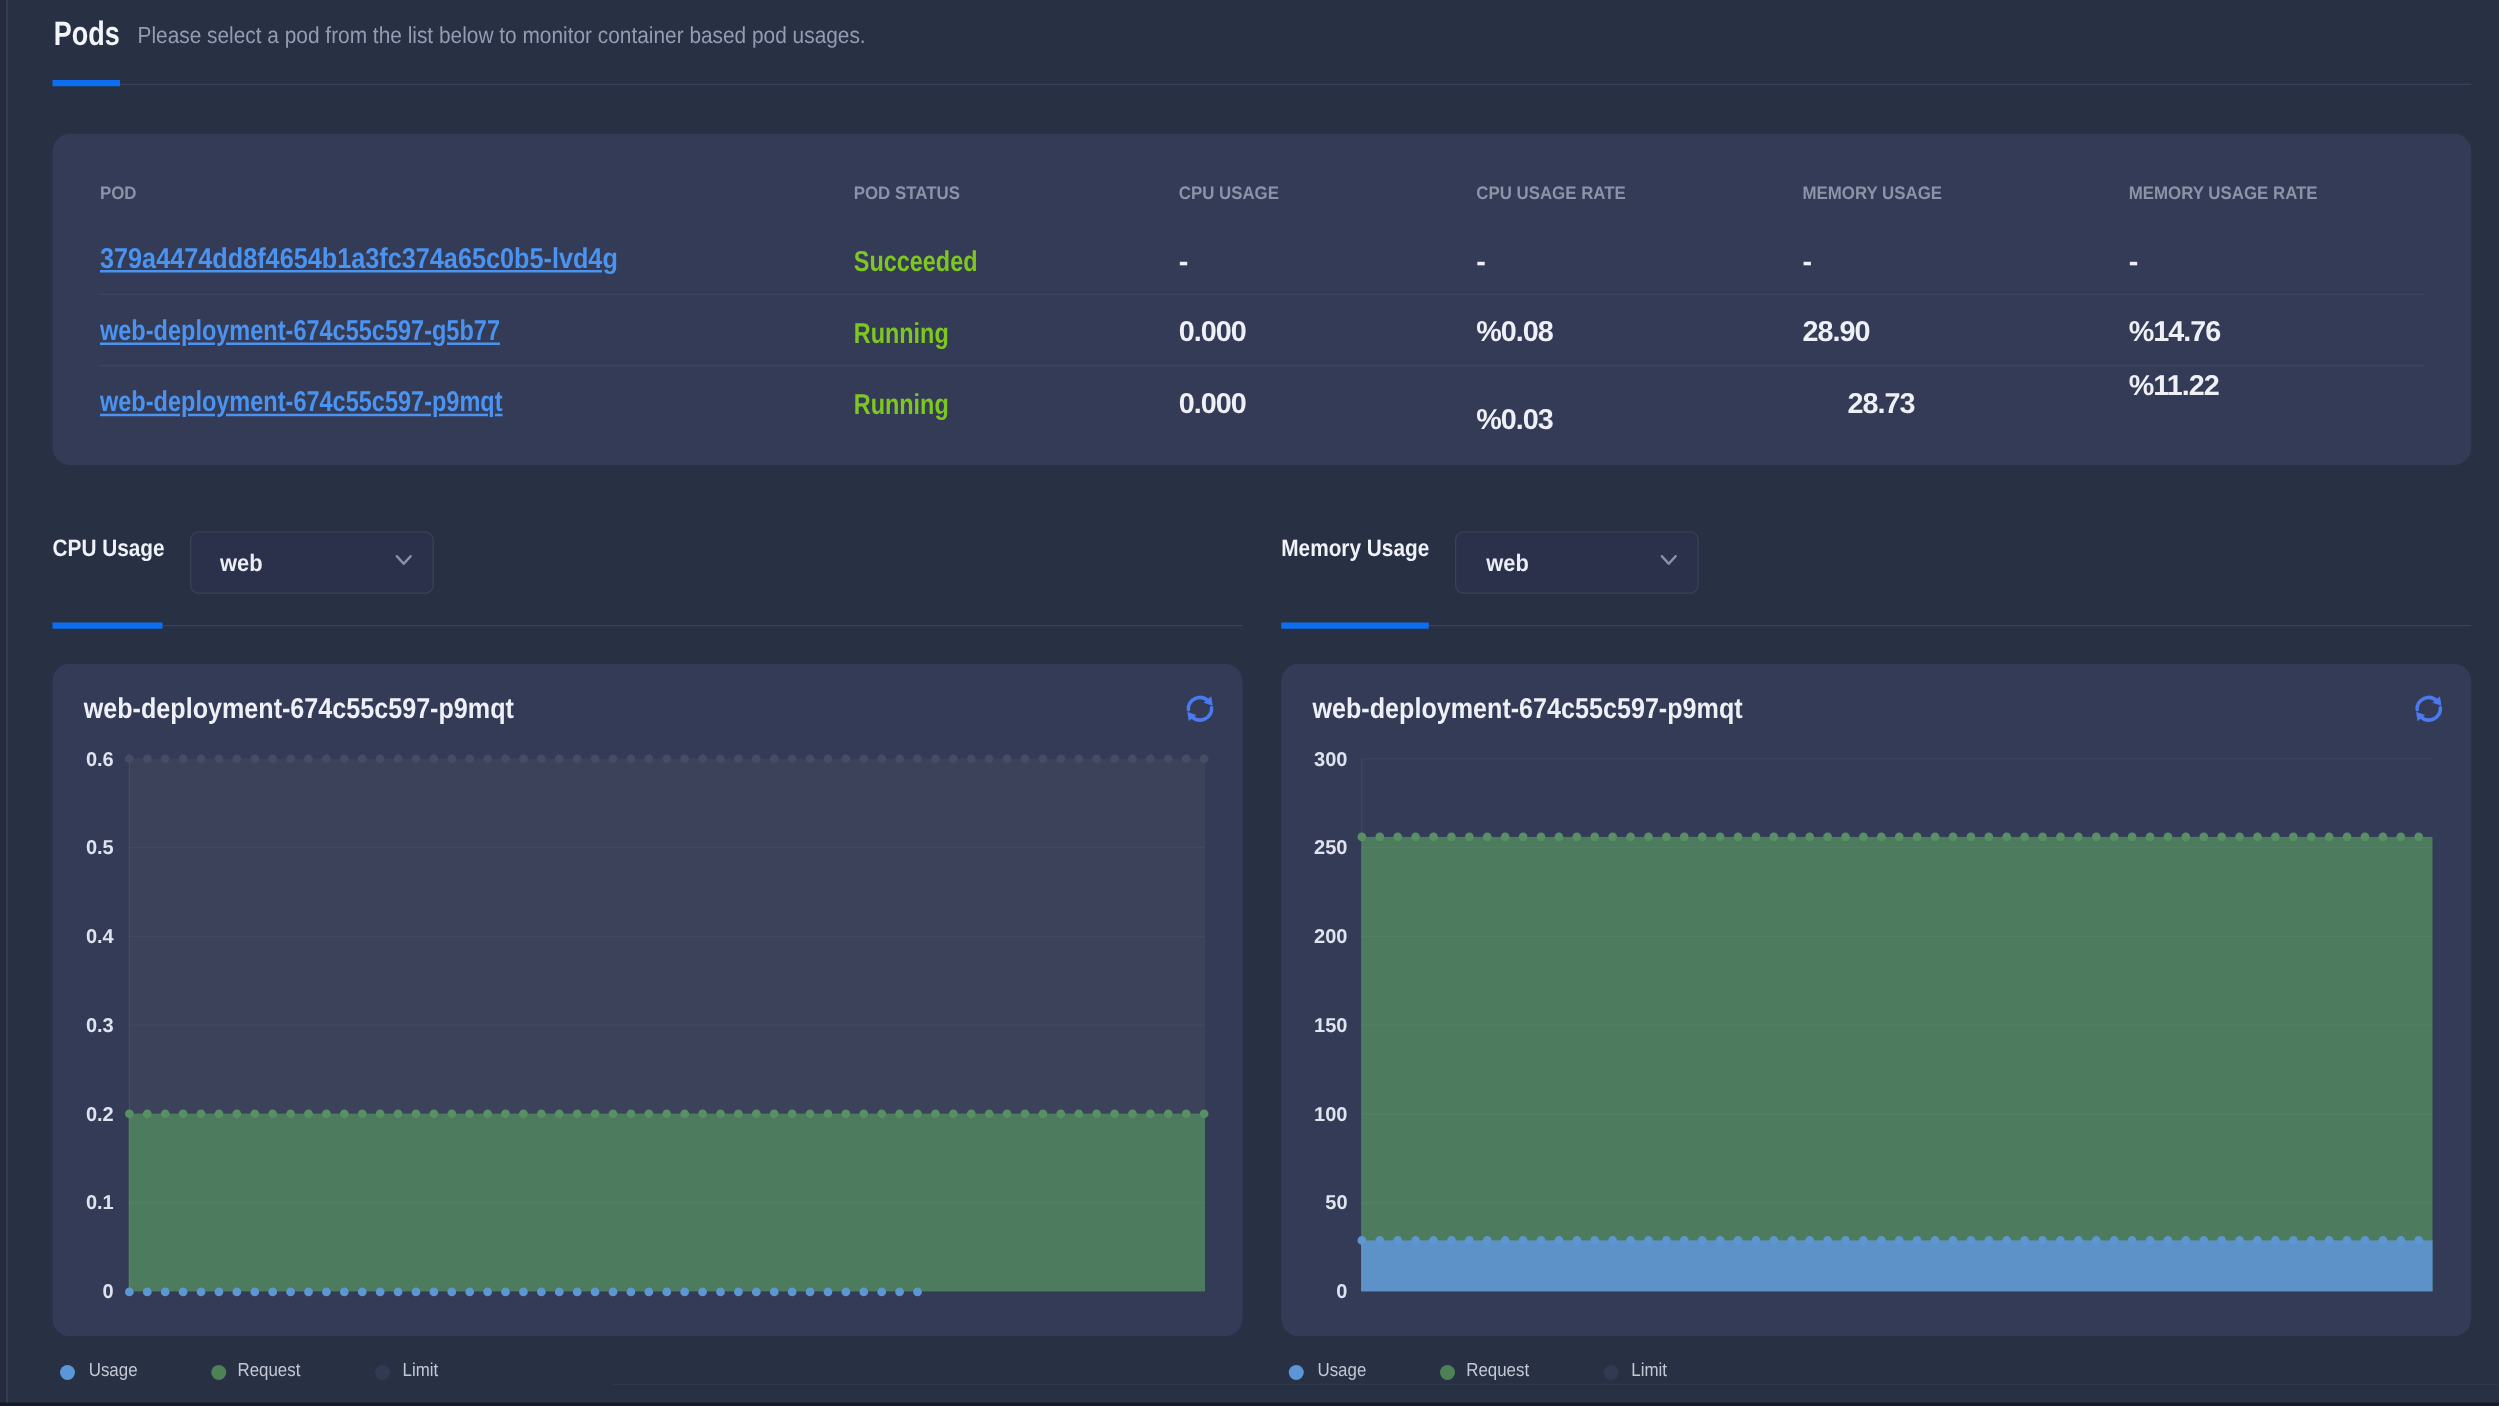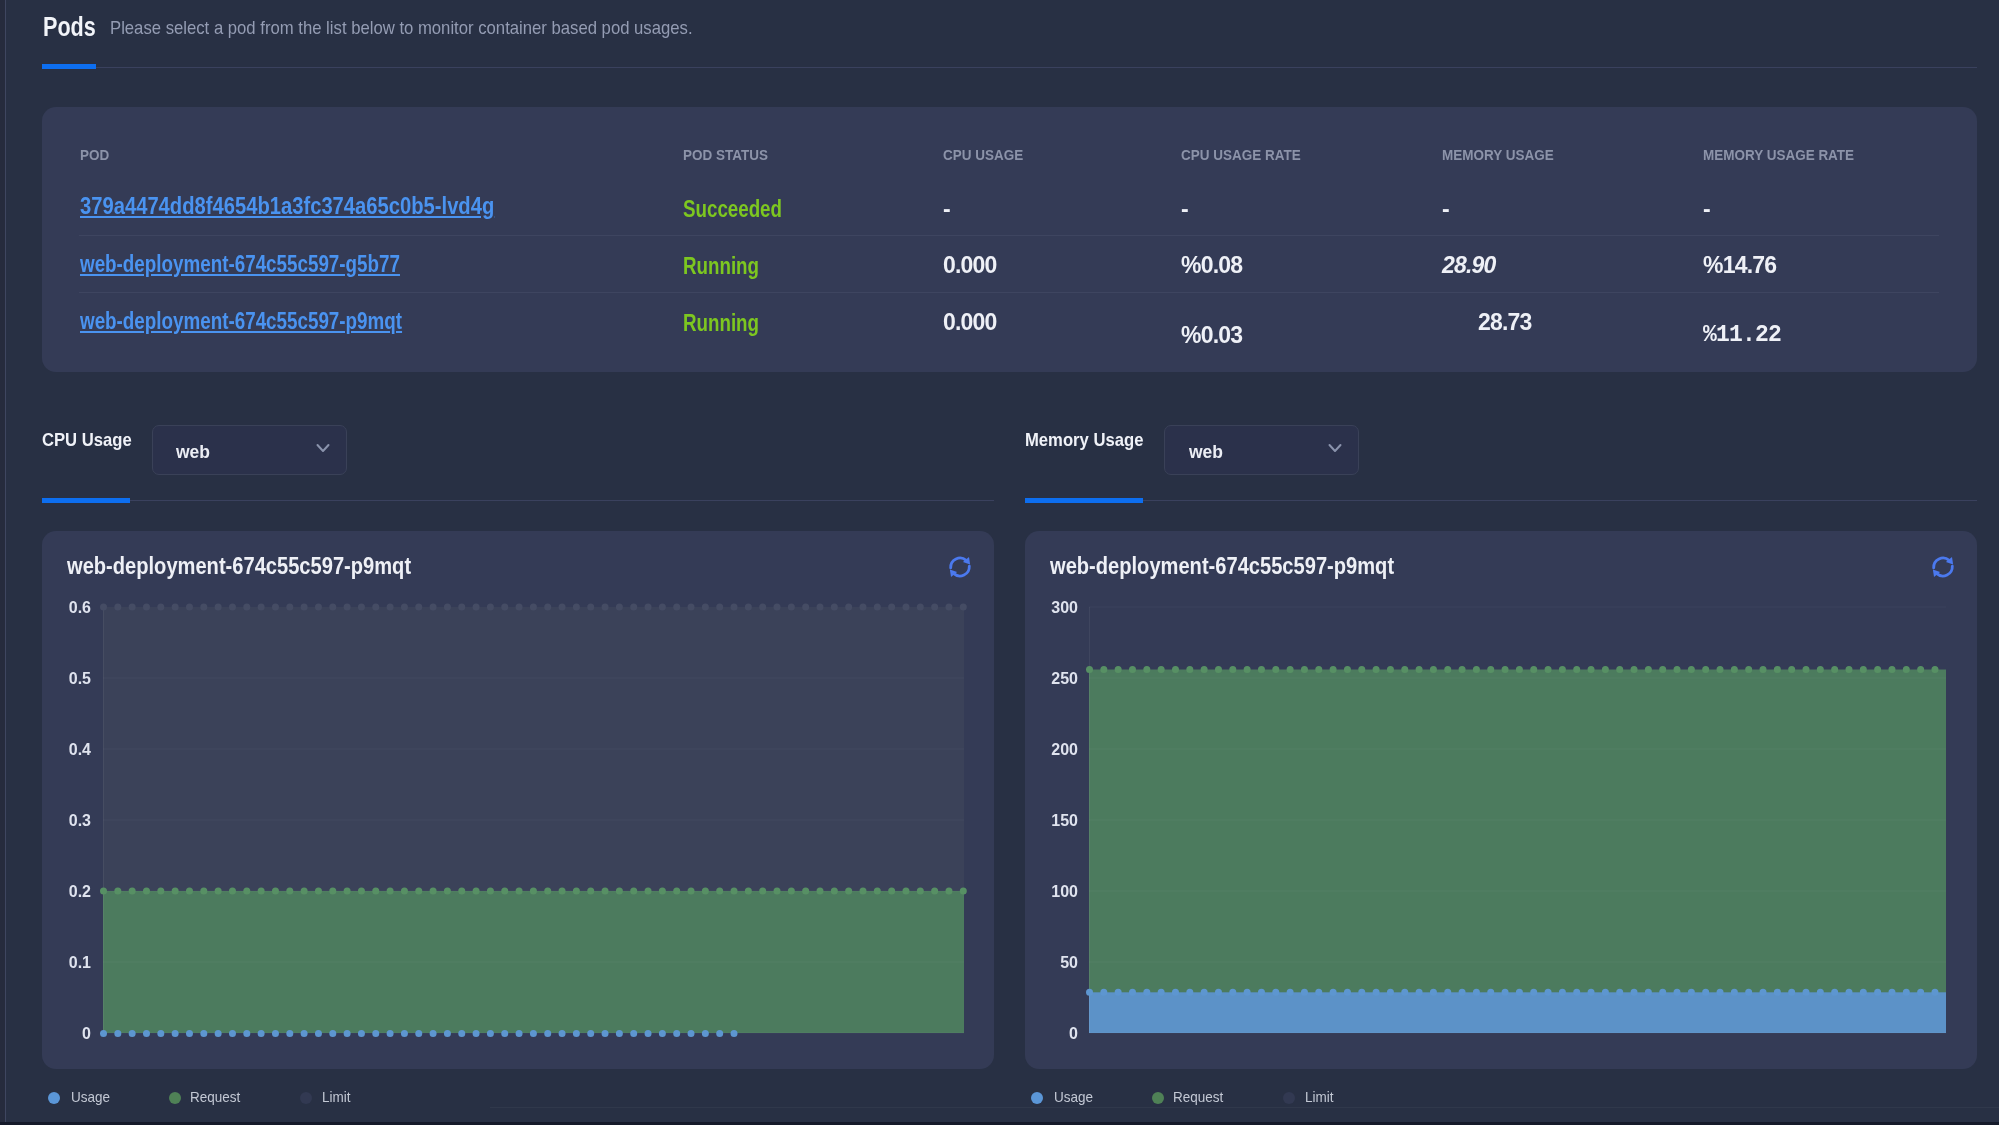--- a/index.html
+++ b/index.html
@@ -47,30 +47,30 @@
   <div class="val" style="left:943px;top:198px;">-</div>
   <div class="val" style="left:1181px;top:198px;">-</div>
   <div class="val" style="left:1442px;top:198px;">-</div>
   <div class="val" style="left:1703px;top:198px;">-</div>
   <div class="sep" style="left:79px;top:235px;width:1860px;"></div>
 
   <div class="lnk" id="l2" style="left:80px;top:252.5px;transform:scaleX(0.818);">web-deployment-674c55c597-g5b77</div>
   <div class="st" style="left:683px;top:255px;">Running</div>
   <div class="val" style="left:943px;top:253.5px;">0.000</div>
   <div class="val" style="left:1181px;top:253.5px;">%0.08</div>
-  <div class="val" style="left:1442px;top:253.5px;font-style:italic;">28.90</div>
+  <div class="val" style="left:1442px;top:253.5px;">28.90</div>
   <div class="val" style="left:1703px;top:253.5px;">%14.76</div>
   <div class="sep" style="left:79px;top:292px;width:1860px;"></div>
 
   <div class="lnk" id="l3" style="left:80px;top:309.5px;transform:scaleX(0.818);">web-deployment-674c55c597-p9mqt</div>
   <div class="st" style="left:683px;top:312px;">Running</div>
   <div class="val" style="left:943px;top:310.5px;">0.000</div>
   <div class="val" style="left:1181px;top:310.5px;margin-top:13px;">%0.03</div>
   <div class="val" style="left:1442px;top:310.5px;margin-left:36px;">28.73</div>
-  <div class="val" style="left:1703px;top:324px;font-family:Liberation Mono, monospace;">%11.22</div>
+  <div class="val" style="left:1703px;top:297px;">%11.22</div>
 
   <div class="sect" style="left:42px;top:430px;">CPU Usage</div>
   <div class="dd" style="left:152px;top:425px;"></div>
   <div class="ddtext" style="left:176px;top:442px;">web</div>
   <svg class="abs" style="left:316px;top:443px;" width="14" height="10" viewBox="0 0 14 10">
     <polyline points="1.5,2 7,8 12.5,2" fill="none" stroke="#8a93ac" stroke-width="2" stroke-linecap="round" stroke-linejoin="round"></polyline>
   </svg>
   <div class="hline" style="left:42px;top:500px;width:952px;"></div>
   <div class="bluebar" style="left:42px;top:498px;width:88px;"></div>
 

